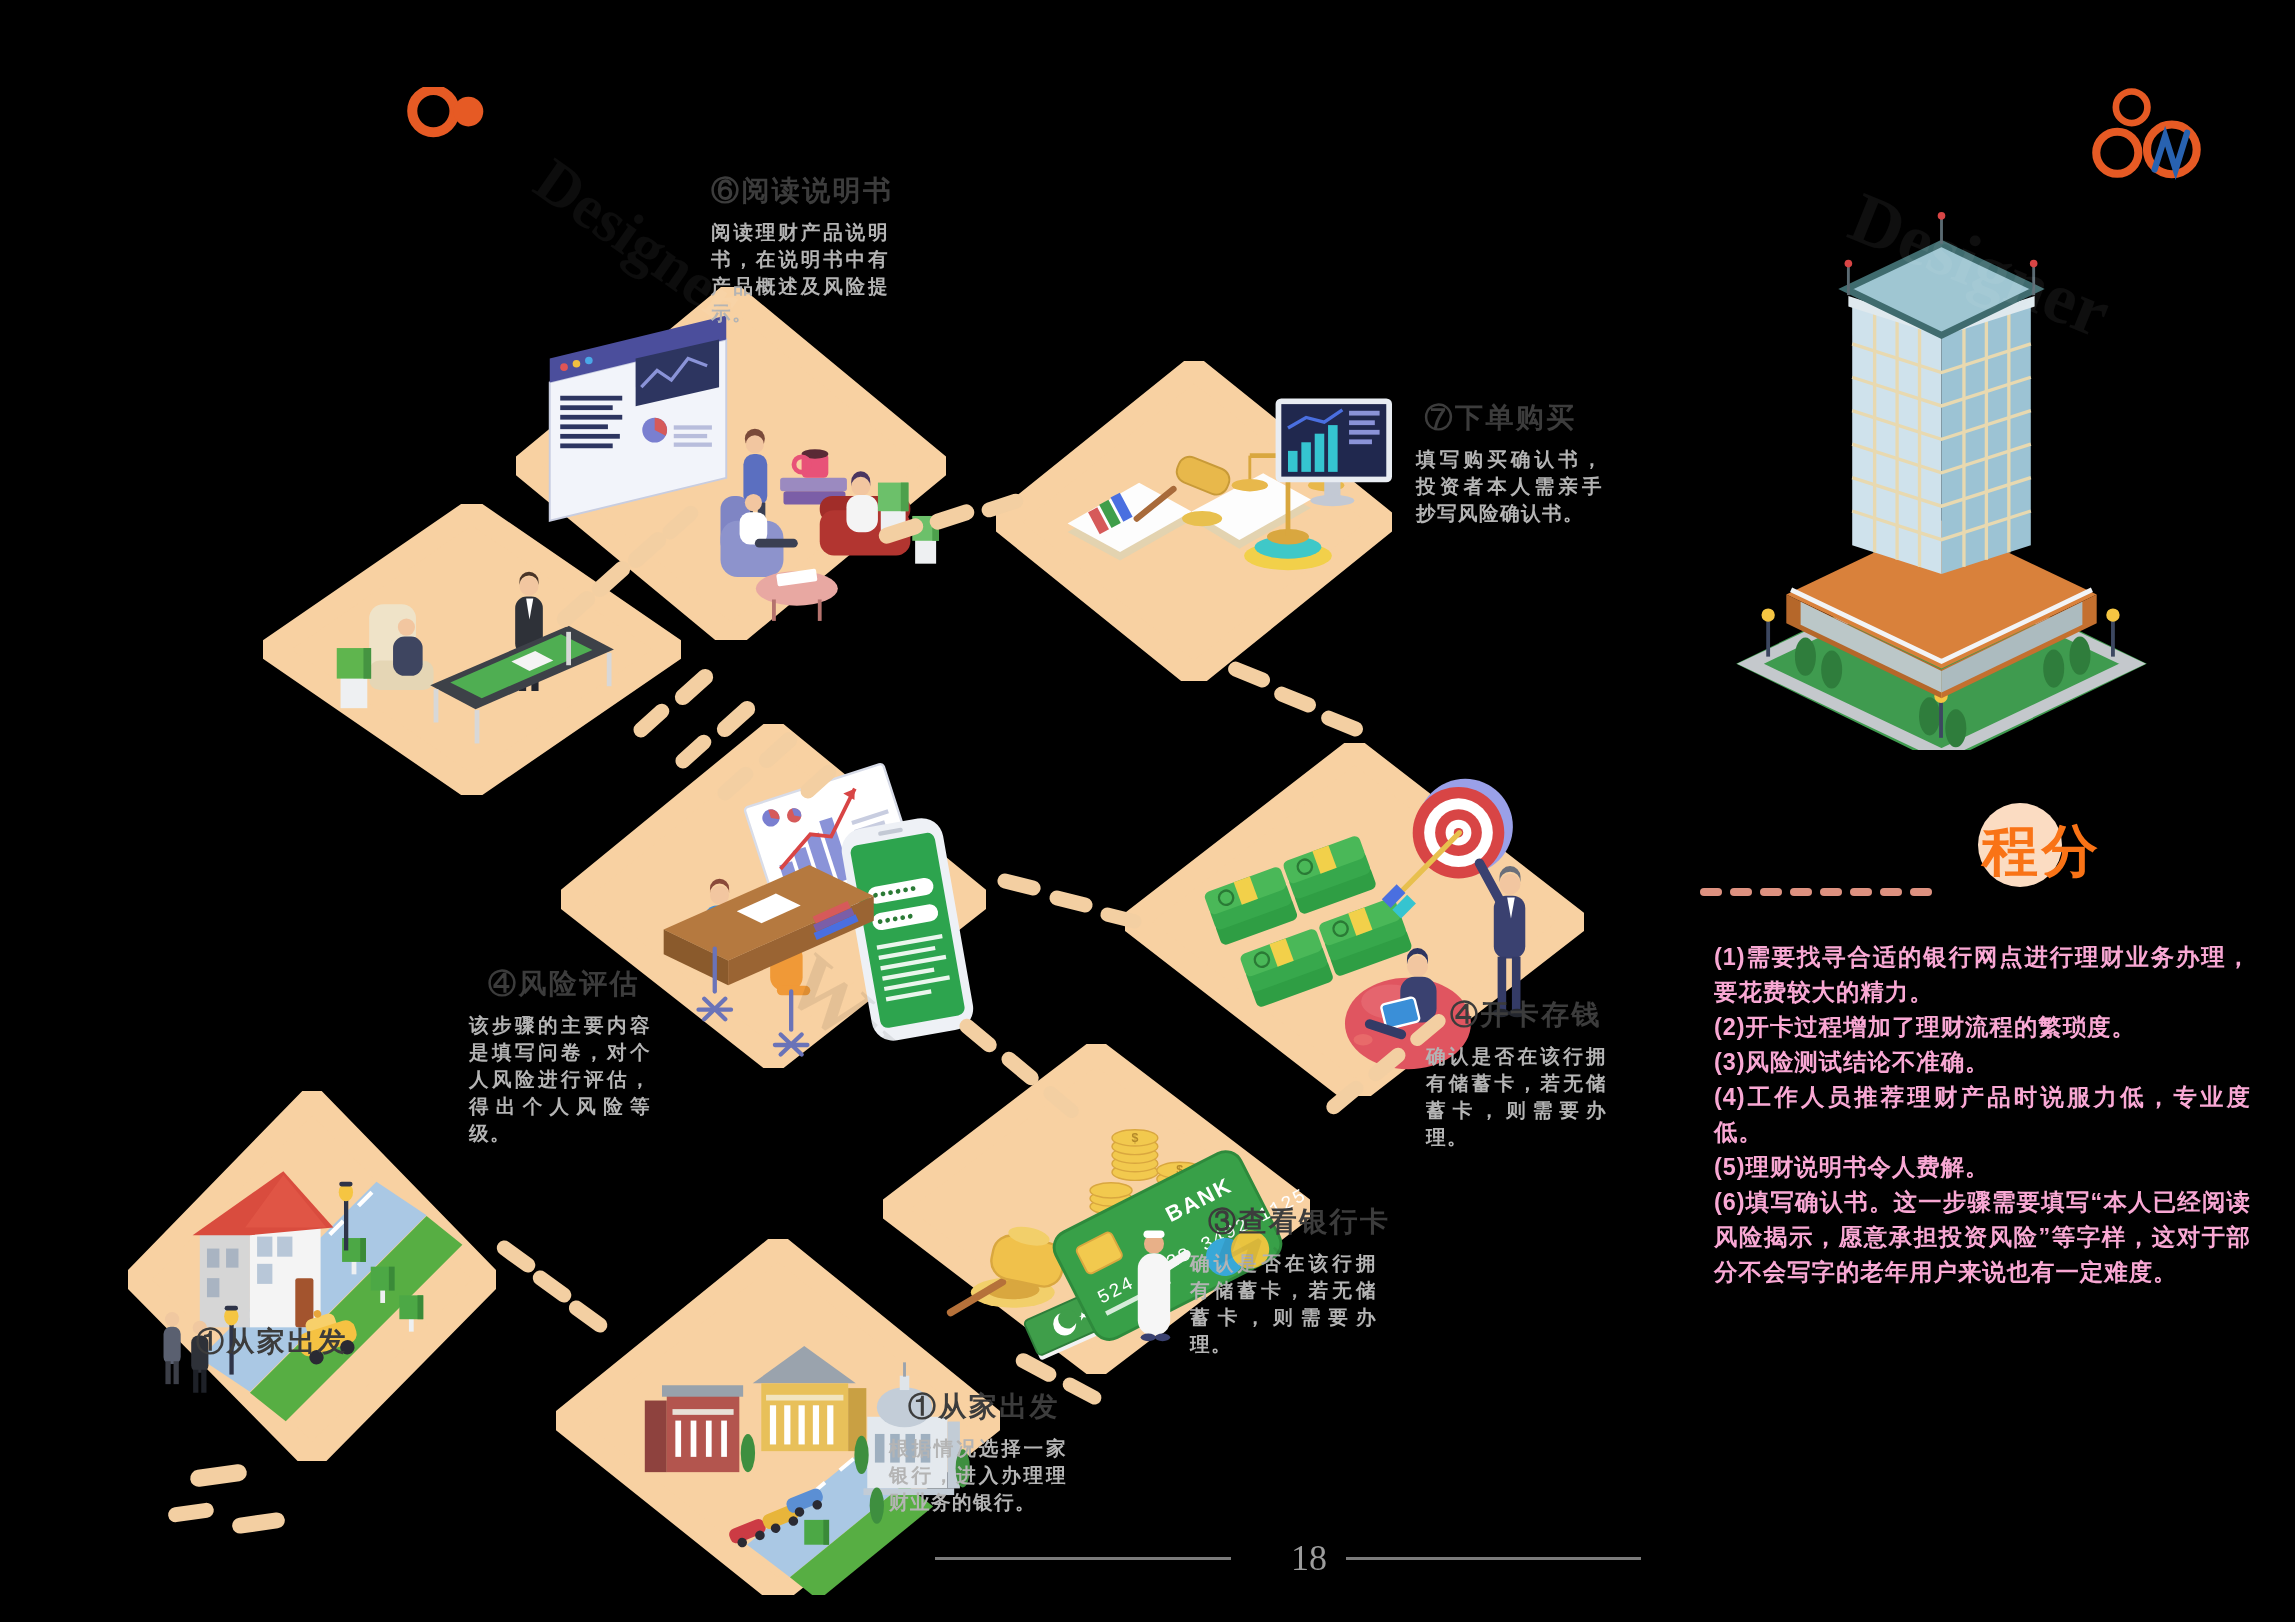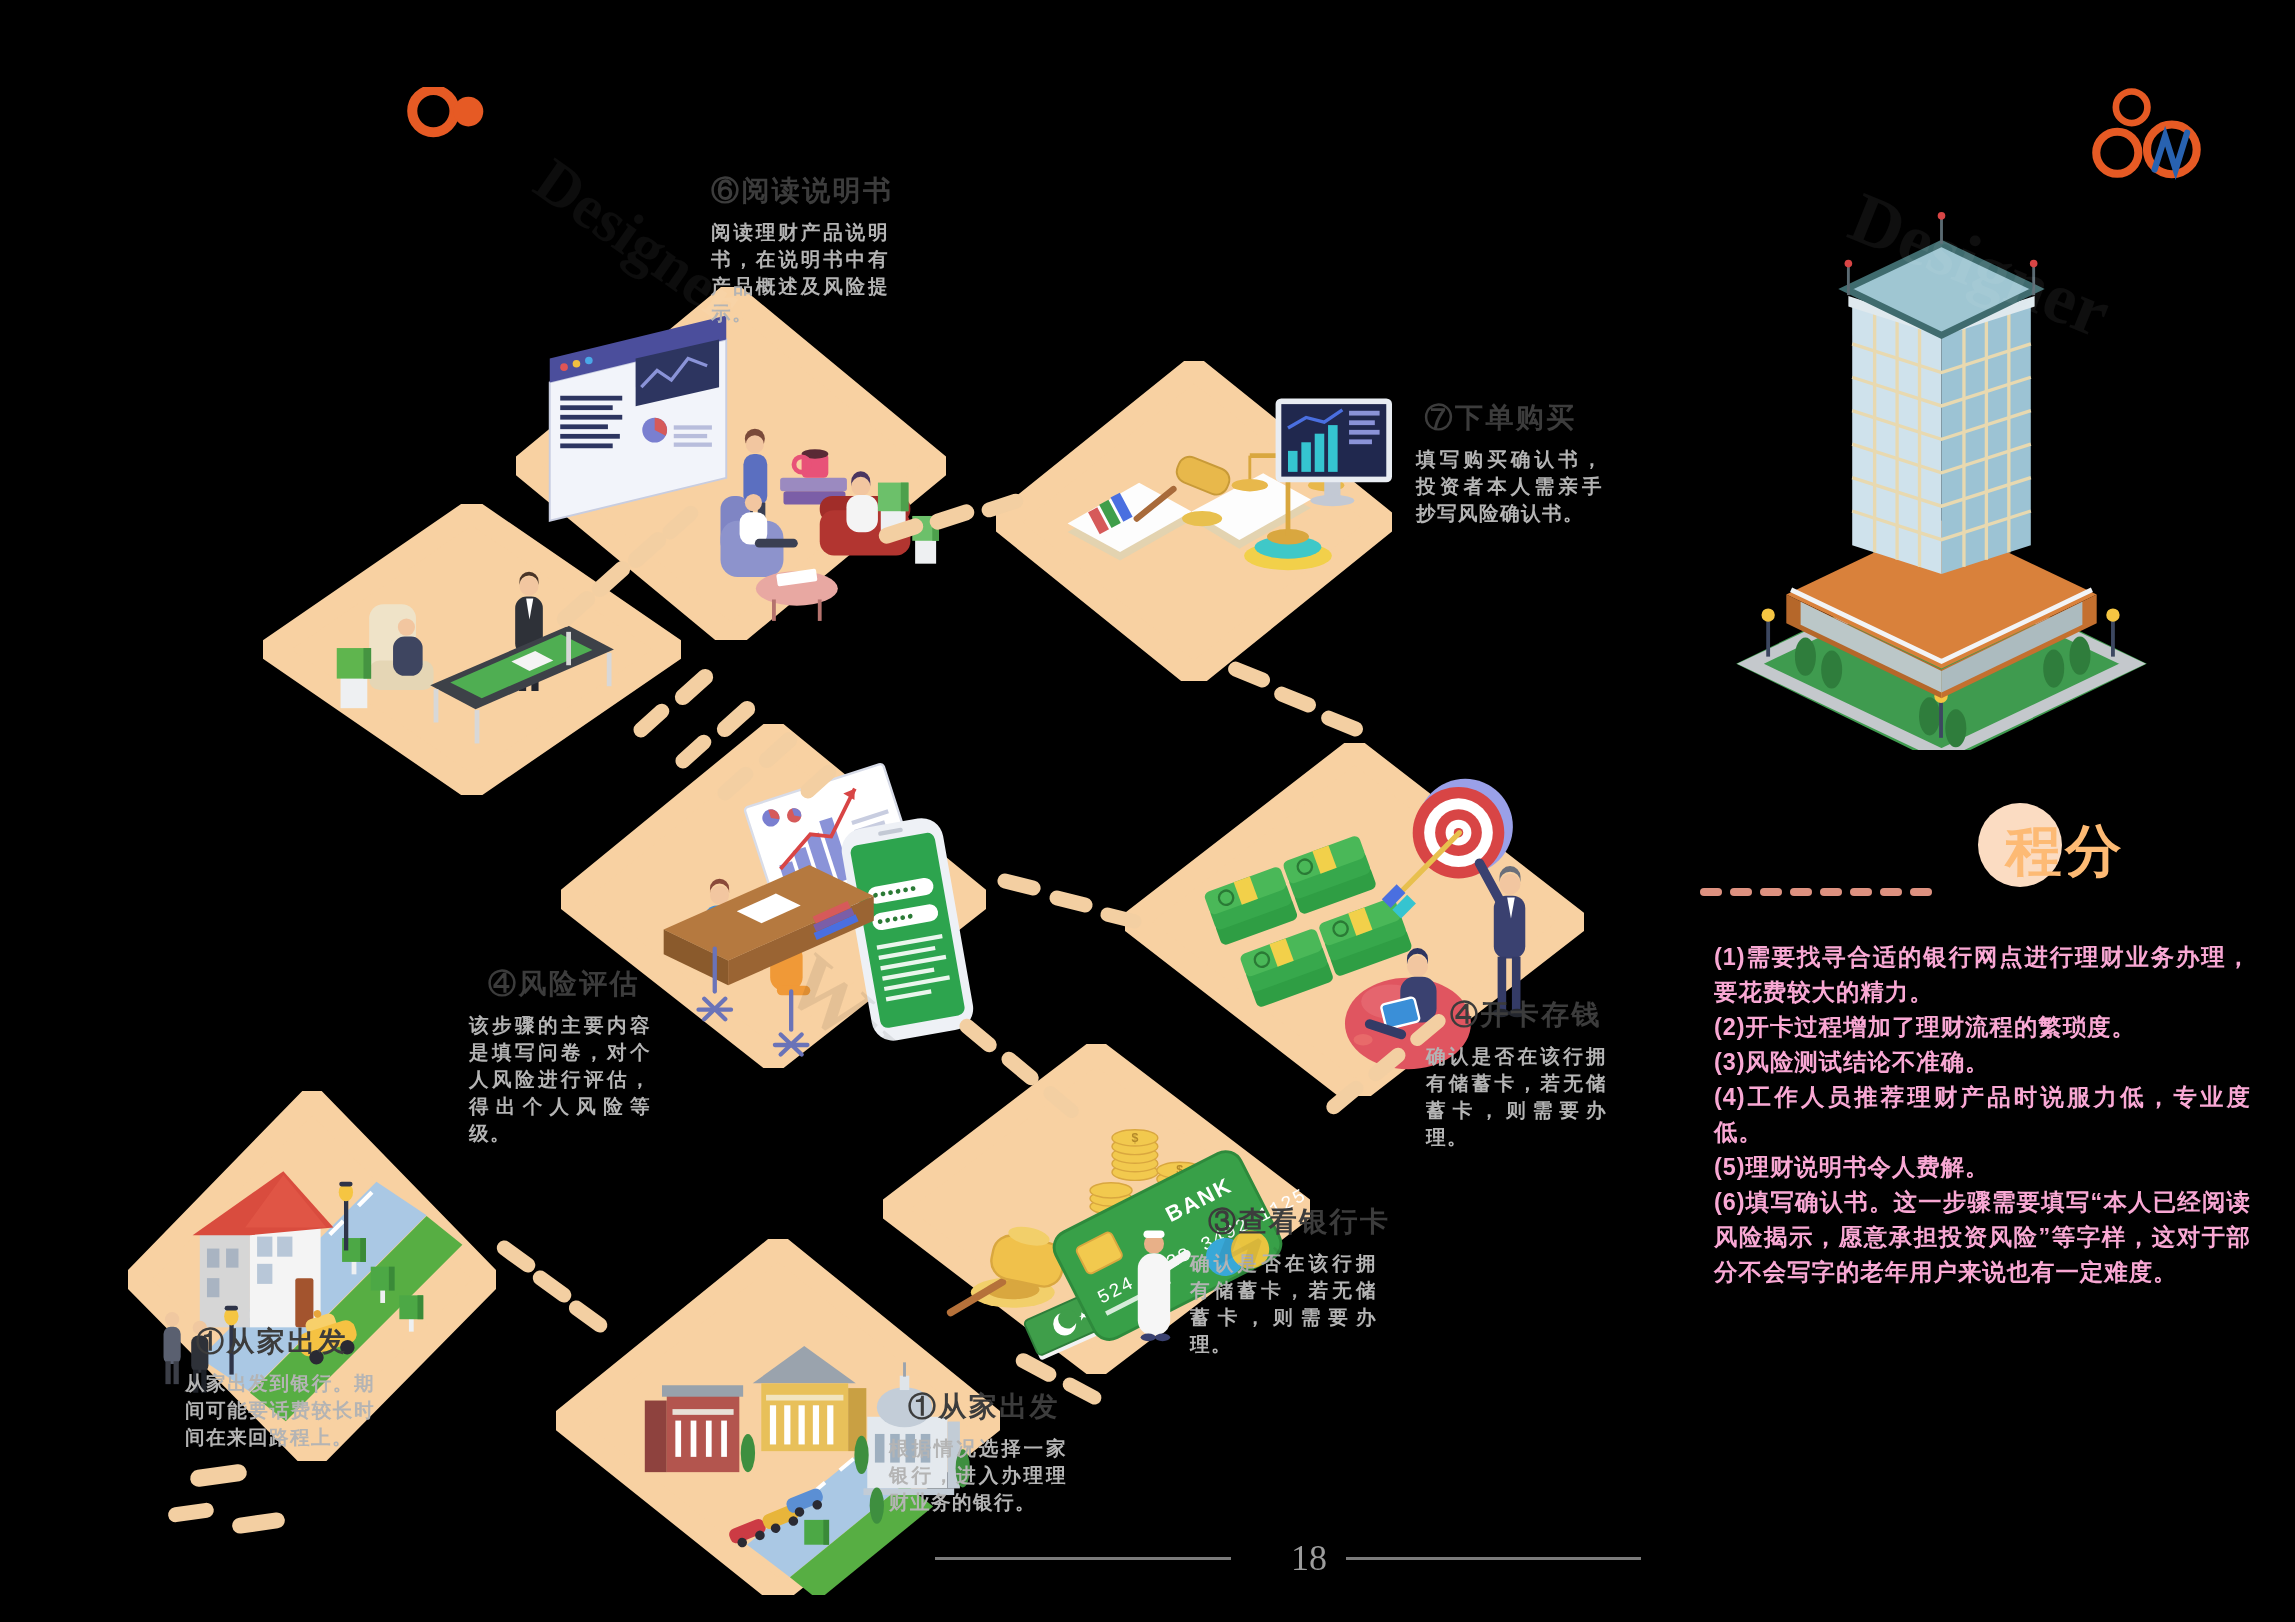--- a/index.html
+++ b/index.html
@@ -14,21 +14,21 @@
          letter-spacing:1.4px;text-align:justify;}
   .panel{position:absolute;left:1714px;top:940px;width:537px;}
   .panel p{margin:0;font-weight:700;font-size:23.4px;line-height:35px;color:#f9a8d4;
            letter-spacing:1px;text-align:justify;}
   .divider{position:absolute;left:1700px;top:888px;display:flex;gap:7.6px;}
   .divider span{width:22.4px;height:8px;border-radius:4.8px;background:#dd9180;}
   .badge-circle{position:absolute;left:1978px;top:803px;width:84px;height:84px;
                 border-radius:50%;background:#fbdcc2;}
   .badge-text{position:absolute;left:1982px;top:814px;width:143px;
               font-family:"Liberation Serif",serif;font-size:56px;font-weight:700;
-              color:#fdba74;letter-spacing:3.8px;white-space:nowrap;text-align:right;}
+              color:#f97316;letter-spacing:3.8px;white-space:nowrap;}
   .footer-line{position:absolute;top:1557px;height:2.9px;background:#7b7b7b;}
   .page-num{position:absolute;left:1271px;top:1537px;width:76px;text-align:center;
             font-family:"Liberation Serif",serif;font-size:36px;color:#9c9c9c;}
   .wm{position:absolute;font-family:"Liberation Serif",serif;font-weight:700;pointer-events:none;}
 </style>
 </head>
 <body>
 
 <div id="canvas">
 
@@ -631,21 +631,20 @@
   <div class="stx" style="left:1190px;top:1203px;width:191px">
     <h3 style="margin-left:18px">③查看银行卡</h3>
     <p style="width:187px">确认是否在该行拥有储蓄卡，若无储蓄卡，则需要办理。</p>
   </div>
   <div class="stx" style="left:889px;top:1388px;width:181px">
     <h3 style="margin-left:19px">①从家出发</h3>
     <p style="width:178px">根据情况选择一家银行，进入办理理财业务的银行。</p>
   </div>
   <div class="stx" style="left:185px;top:1323px;width:191px">
     <h3 style="margin-left:11px">①从家出发</h3>
-    <p style="width:190px">从家出发到银行。期间可能要话费较长时间在来回路程上。</p>
   </div>
 
   <div class="badge-circle"></div>
   <div class="badge-text">程分</div>
   <div class="divider">
     <span></span>
       <span></span>
       <span></span>
       <span></span>
       <span></span>

